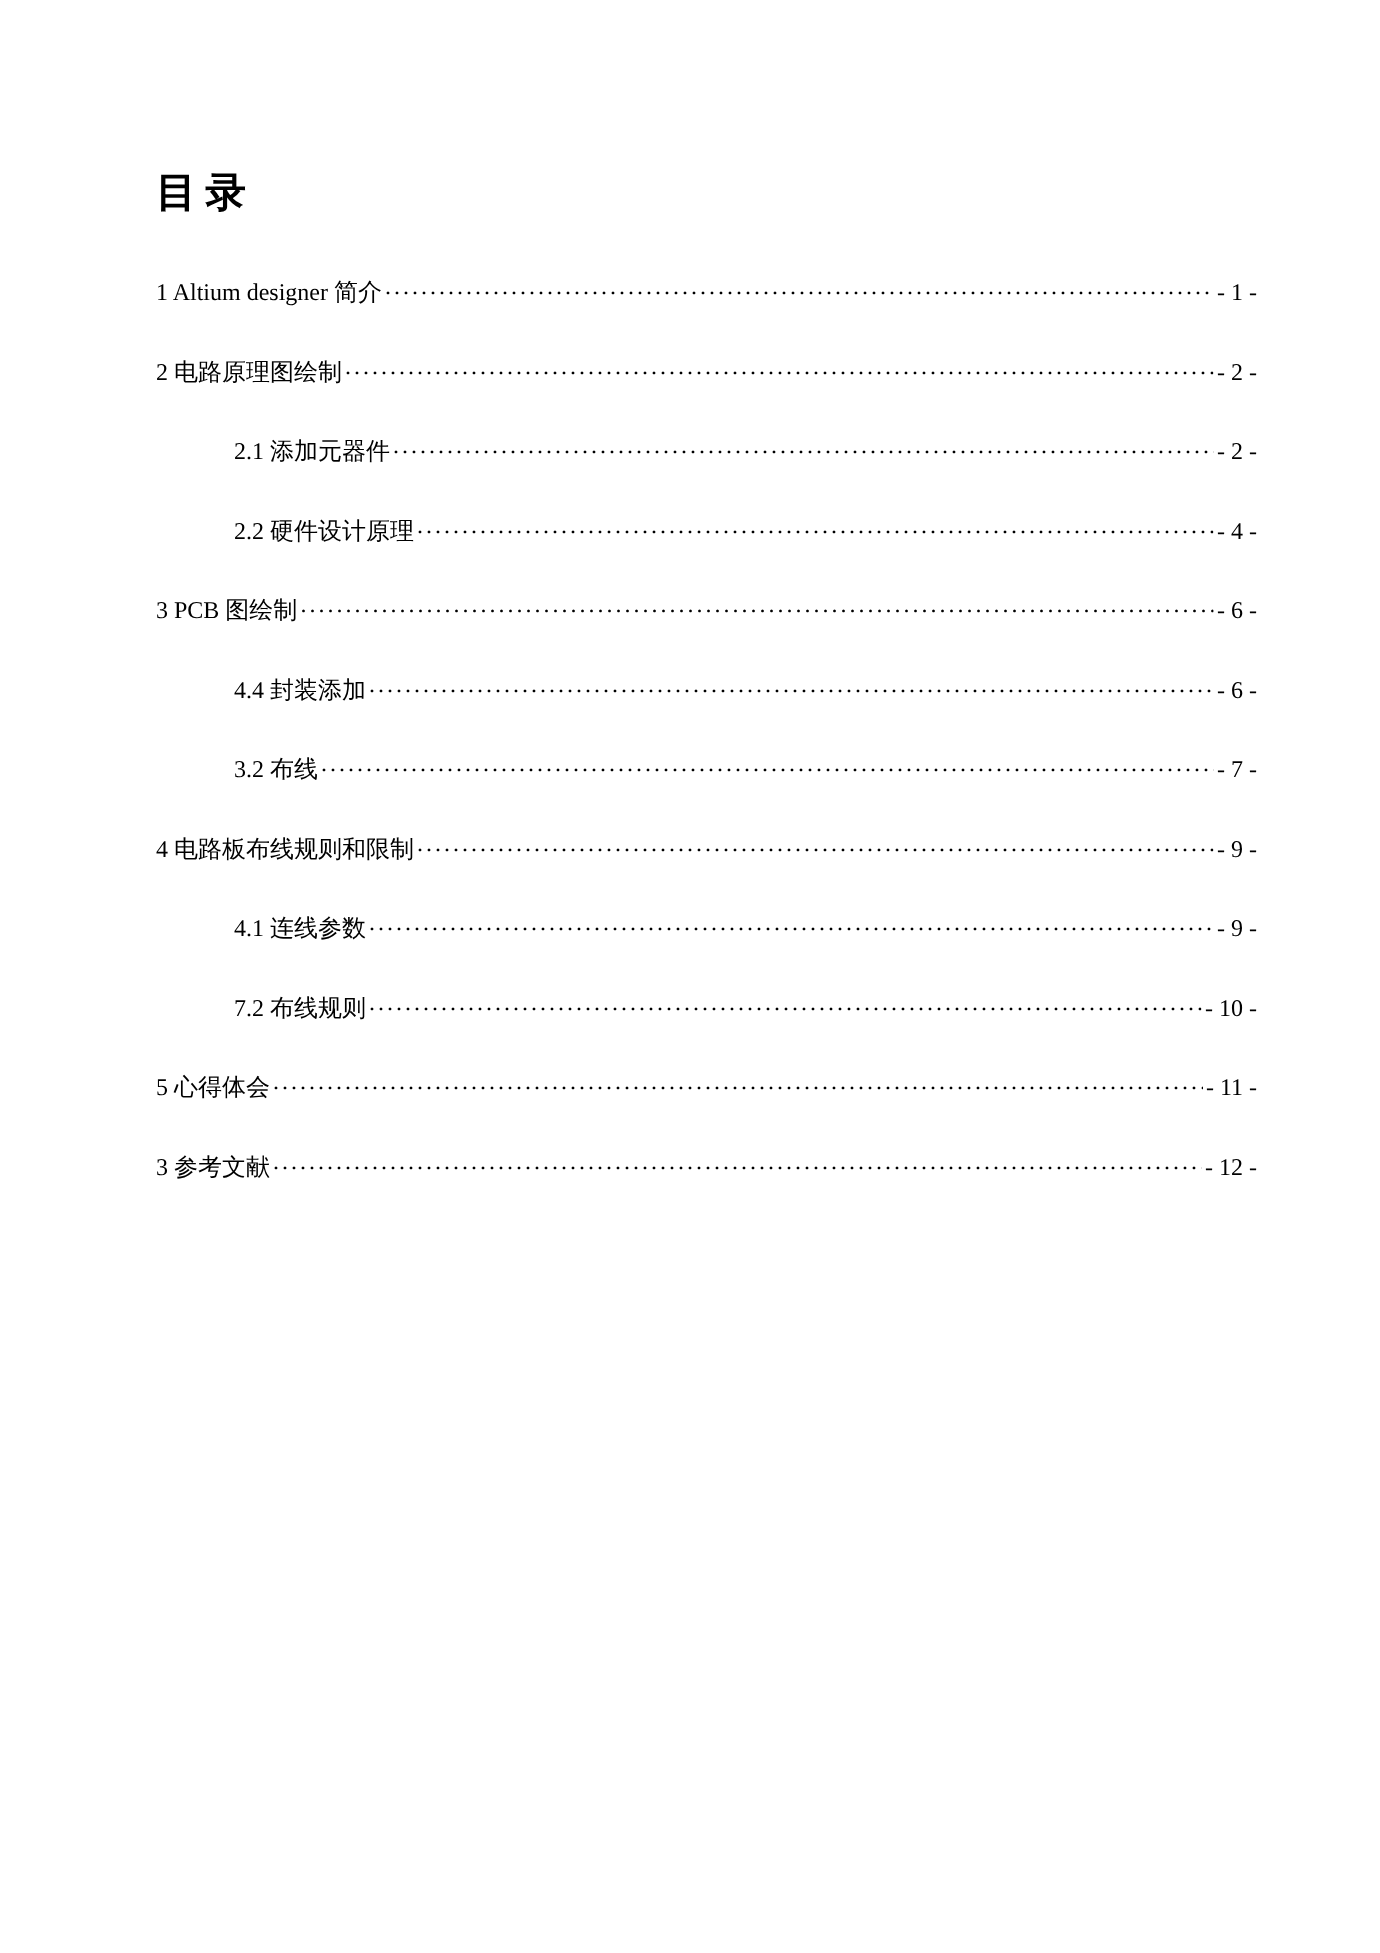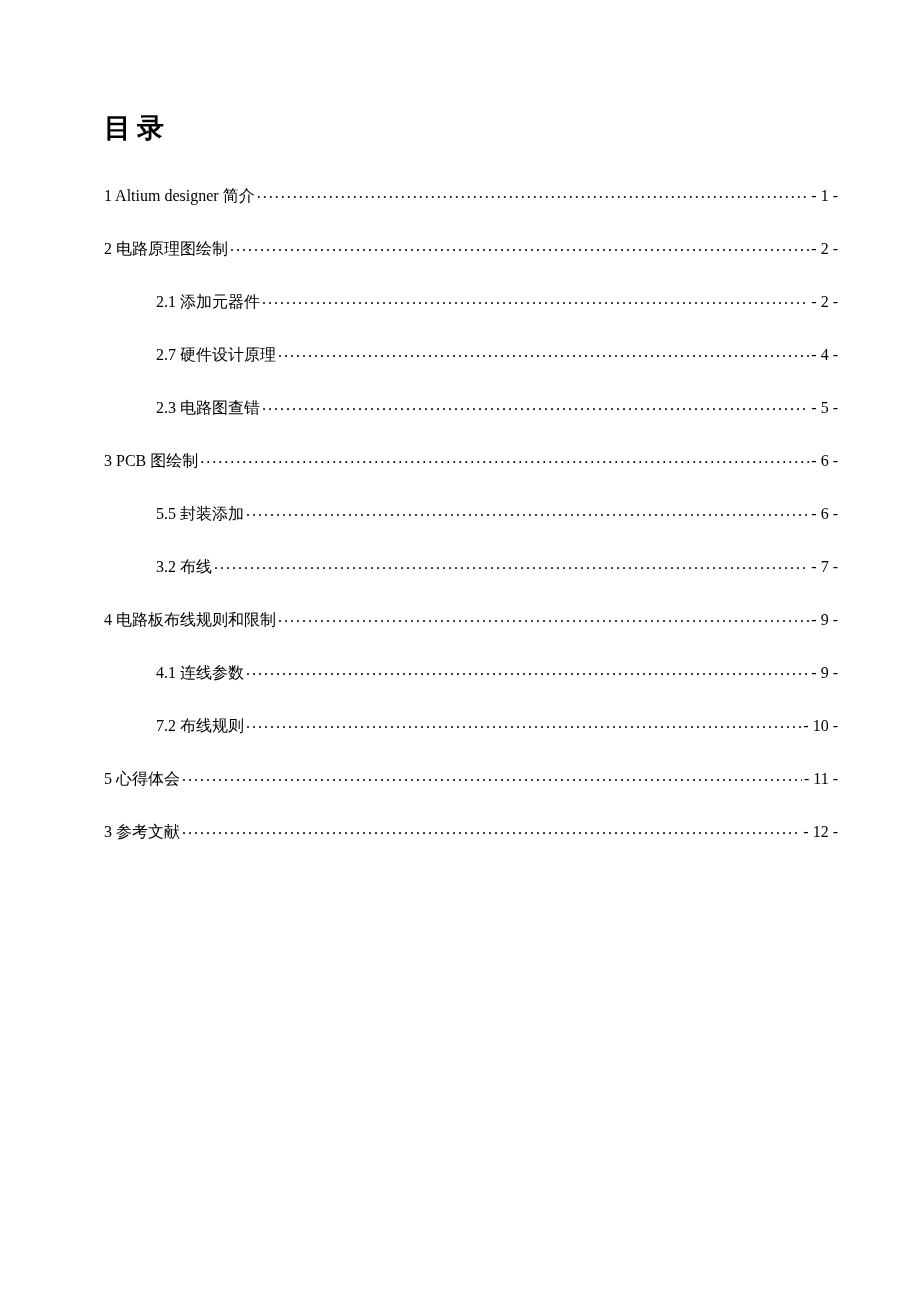--- a/index.html
+++ b/index.html
@@ -75,39 +75,34 @@
     <span class="toc-page">- 2 -</span>
   </div>
 
   <div class="toc-line sub">
     <span class="toc-label">2.1  添加元器件</span>
     <span class="toc-dots"></span>
     <span class="toc-page">- 2 -</span>
   </div>
 
   <div class="toc-line sub">
-    <span class="toc-label">2.7  硬件设计原理</span>
+    <span class="toc-label">2.2  硬件设计原理</span>
     <span class="toc-dots"></span>
     <span class="toc-page">- 4 -</span>
   </div>
 
-  <div class="toc-line sub">
-    <span class="toc-label">2.3  电路图查错</span>
-    <span class="toc-dots"></span>
-    <span class="toc-page">- 5 -</span>
-  </div>
 
   <div class="toc-line">
     <span class="toc-label">3  PCB 图绘制 </span>
     <span class="toc-dots"></span>
     <span class="toc-page">- 6 -</span>
   </div>
 
   <div class="toc-line sub">
-    <span class="toc-label">5.5  封装添加</span>
+    <span class="toc-label">4.4  封装添加</span>
     <span class="toc-dots"></span>
     <span class="toc-page">- 6 -</span>
   </div>
 
   <div class="toc-line sub">
     <span class="toc-label">3.2    布线</span>
     <span class="toc-dots"></span>
     <span class="toc-page">- 7 -</span>
   </div>
 

